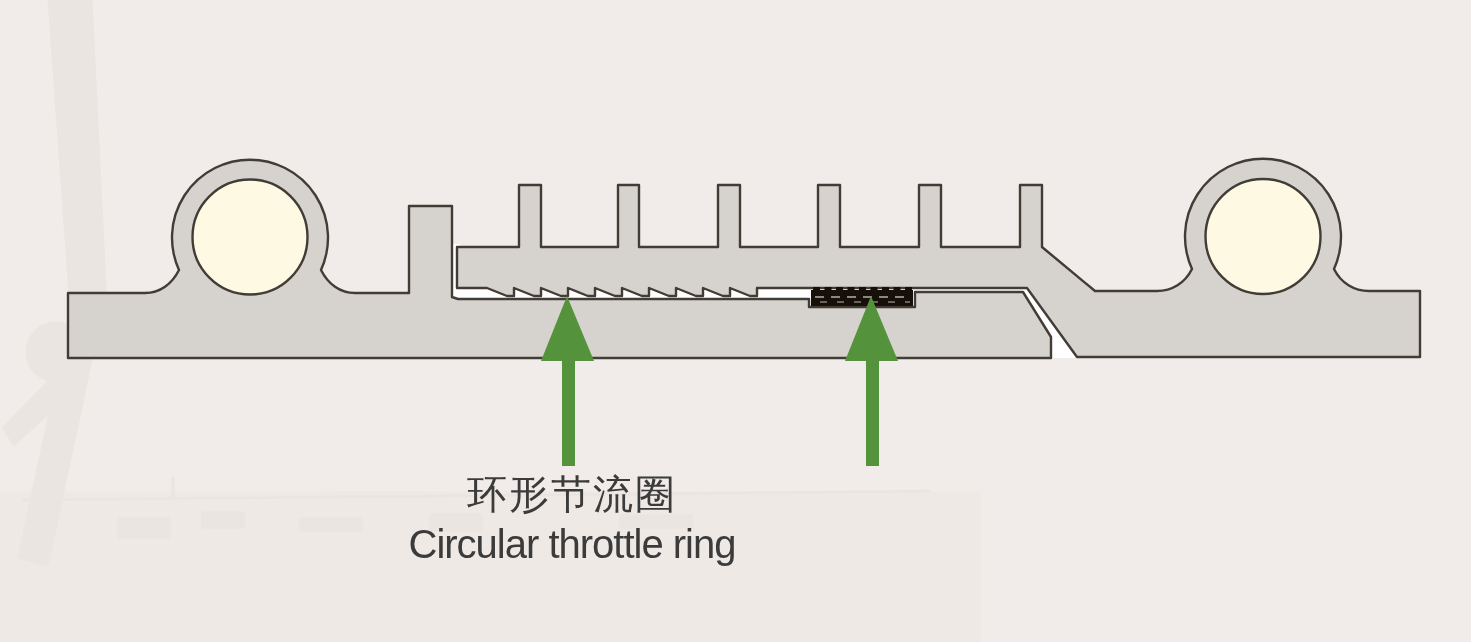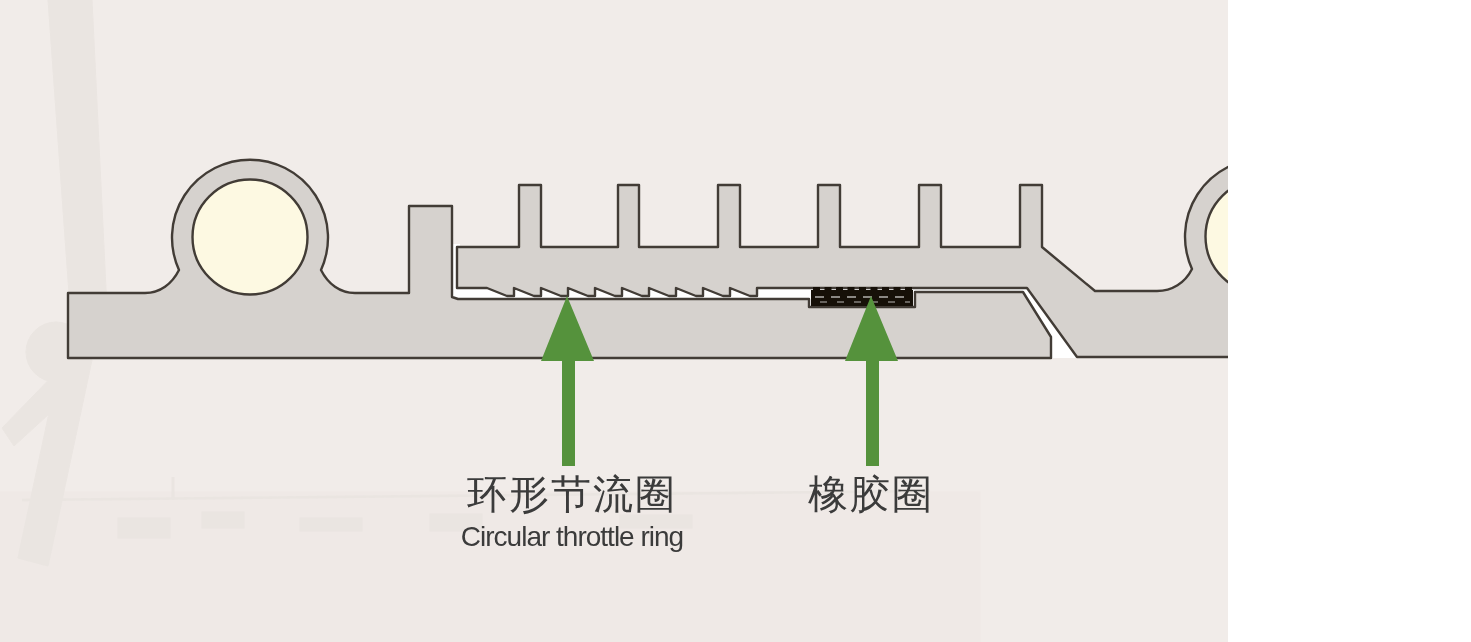--- a/index.html
+++ b/index.html
@@ -1,18 +1,18 @@
 <!DOCTYPE html>
 <html style="--background: #f1ece9; --body: #d6d2ce; --outline: #423c36; --hole: #fdf9e2; --rubber: #161008; --arrow: #55923c; --text: #3b3b3b; --channel: #ffffff; --watermark: #9a8a7d;"><head>
 <meta charset="utf-8">
 <style>
   html,body { margin:0; padding:0; }
   .stage {
     position:relative;
-    width:1228px; height:642px;
+    width:1471px; height:642px;
     background: var(--background, #f1ece9);
     overflow:hidden;
     font-family:"Liberation Sans", sans-serif;
   }
   .stage svg { position:absolute; inset:0; display:block; }
 
   .outline-shape {
     fill: var(--body, #d6d2ce);
     stroke: var(--outline, #423c36);
     stroke-width:2.4;
@@ -33,21 +33,21 @@
 
   .label {
     position:absolute;
     top:470px;
     transform:translateX(-50%);
     text-align:center;
     color: var(--text, #3b3b3b);
     white-space:nowrap;
   }
   .label .zh { font-size:40px; line-height:1.2; letter-spacing:2px; }
-  .label .en { font-size:28px; line-height:1.1; letter-spacing:-1px; margin-top:4px; }
+  .label .en { font-size:40px; line-height:1.1; letter-spacing:-1px; margin-top:4px; }
   .label-throttle { left:572px; }
   .label-rubber  { left:871px; }
 </style>
 </head>
 <body>
 
 <div class="stage">
   <svg viewBox="0 0 1471 642" width="1471" height="642">
 
     <g class="watermark">
@@ -104,15 +104,14 @@
 
     <polygon class="arrow" points="567,296 594,361 575,361 575,466 562,466 562,361 541,361"></polygon>
     <polygon class="arrow" points="871,296 898,361 879,361 879,466 866,466 866,361 845,361"></polygon>
   </svg>
 
   <div class="label label-throttle">
     <div class="zh">环形节流圈</div>
     <div class="en">Circular throttle ring</div>
   </div>
   <div class="label label-rubber">
-    <div class="zh">橡胶圈</div>
   </div>
 </div>
 
 </body></html>

